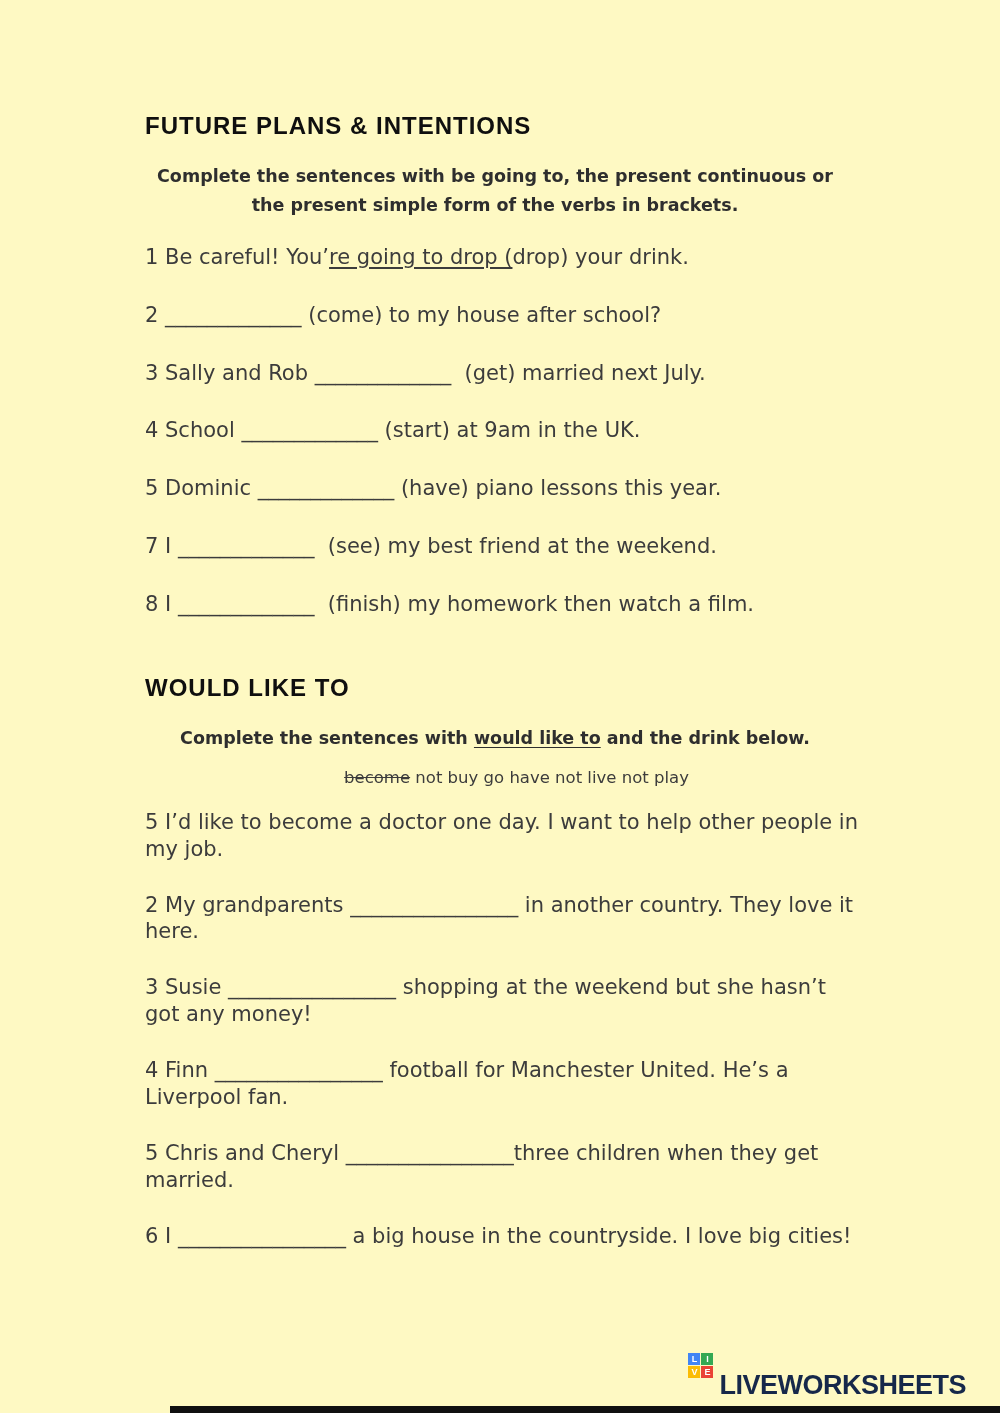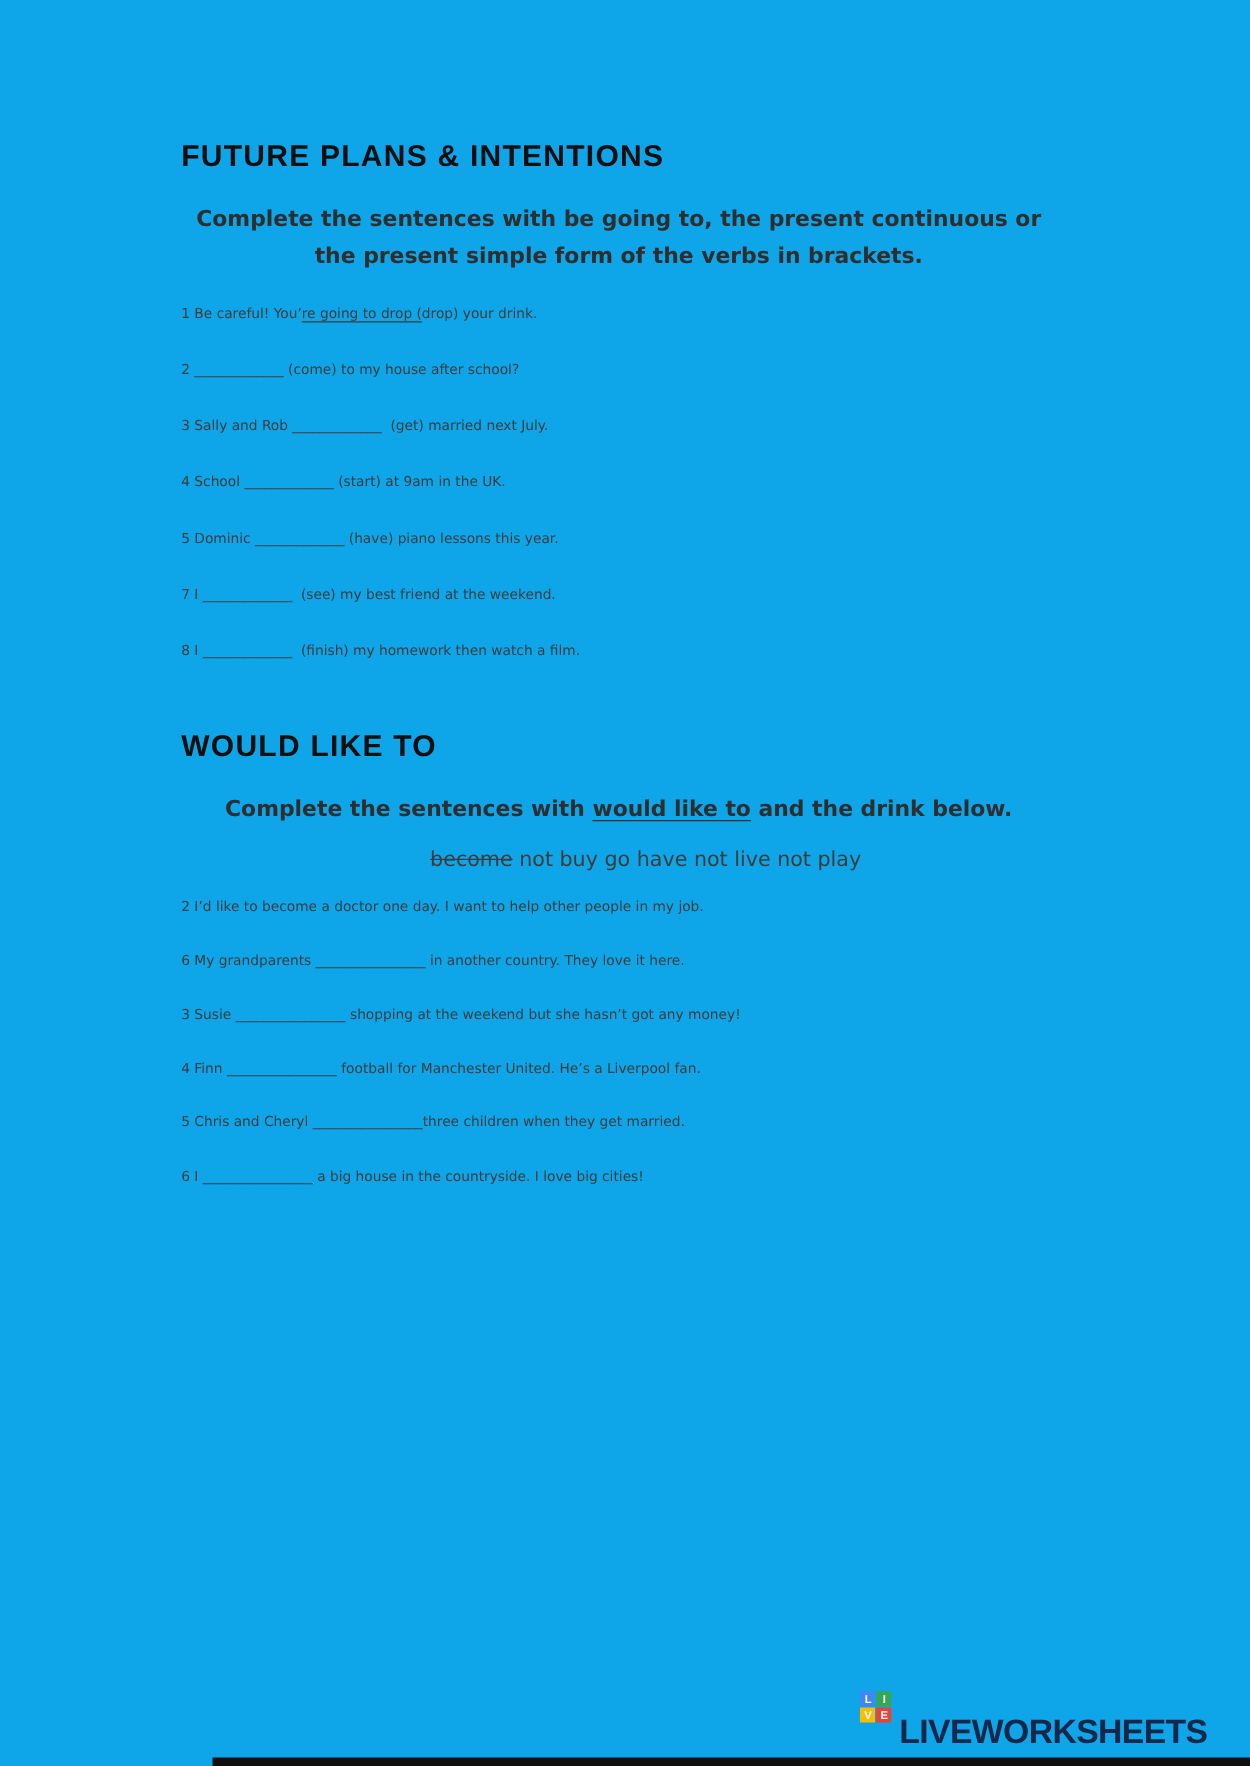--- a/index.html
+++ b/index.html
@@ -1,21 +1,21 @@
 <!DOCTYPE html>
 <html><head>
 <meta charset="utf-8">
 <style>
   * { margin: 0; padding: 0; box-sizing: border-box; }
   html, body { background: #ffffff; }
   .page {
     position: relative;
     width: 1000px;
     height: 1413px;
-    background: #0ea5e9;
+    background: #fef9c3;
     overflow: hidden;
     font-family: "DejaVu Sans", sans-serif;
     color: #3c3c3c;
   }
   .content {
     position: absolute;
     left: 145px;
     top: 0;
     width: 715px;
   }
@@ -34,21 +34,21 @@
     font-size: 17.5px;
     line-height: 1.65;
     color: #2e2e2e;
     width: 700px;
     white-space: pre-wrap;
     text-align: center;
   }
   .items { margin-top: 0; }
   .item {
     margin-top: 31px;
-    font-size: 11px;
+    font-size: 21px;
     line-height: 1.28;
     color: #3c3c3c;
     white-space: pre-wrap;
   }
   .items-1 > .item:first-child { margin-top: 24px; }
   .items-2 > .item { margin-top: 29px; }
   .items-2 > .item:first-child { margin-top: 22px; }
   .wordbank {
     margin-top: 15px;
     font-size: 16.5px;
@@ -129,22 +129,22 @@
       <p class="item">8 I _____________  (finish) my homework then watch a film.</p>
     </div>
 
     <h1 class="section-title title-2">WOULD LIKE TO</h1>
 
     <p class="instructions"><span>Complete the sentences with </span><span class="ul">would like to</span><span> and the drink below.</span></p>
 
     <p class="wordbank"><span class="strike">become</span><span> not buy go have not live not play</span></p>
 
     <div class="items items-2">
-      <p class="item">2 I’d like to become a doctor one day. I want to help other people in my job.</p>
-      <p class="item">6 My grandparents ________________ in another country. They love it here.</p>
+      <p class="item">5 I’d like to become a doctor one day. I want to help other people in my job.</p>
+      <p class="item">2 My grandparents ________________ in another country. They love it here.</p>
       <p class="item">3 Susie ________________ shopping at the weekend but she hasn’t got any money!</p>
       <p class="item">4 Finn ________________ football for Manchester United. He’s a Liverpool fan.</p>
       <p class="item">5 Chris and Cheryl ________________three children when they get married.</p>
       <p class="item">6 I ________________ a big house in the countryside. I love big cities!</p>
     </div>
 
   </div>
 
   <a class="footer">
     <span class="logo-grid">

